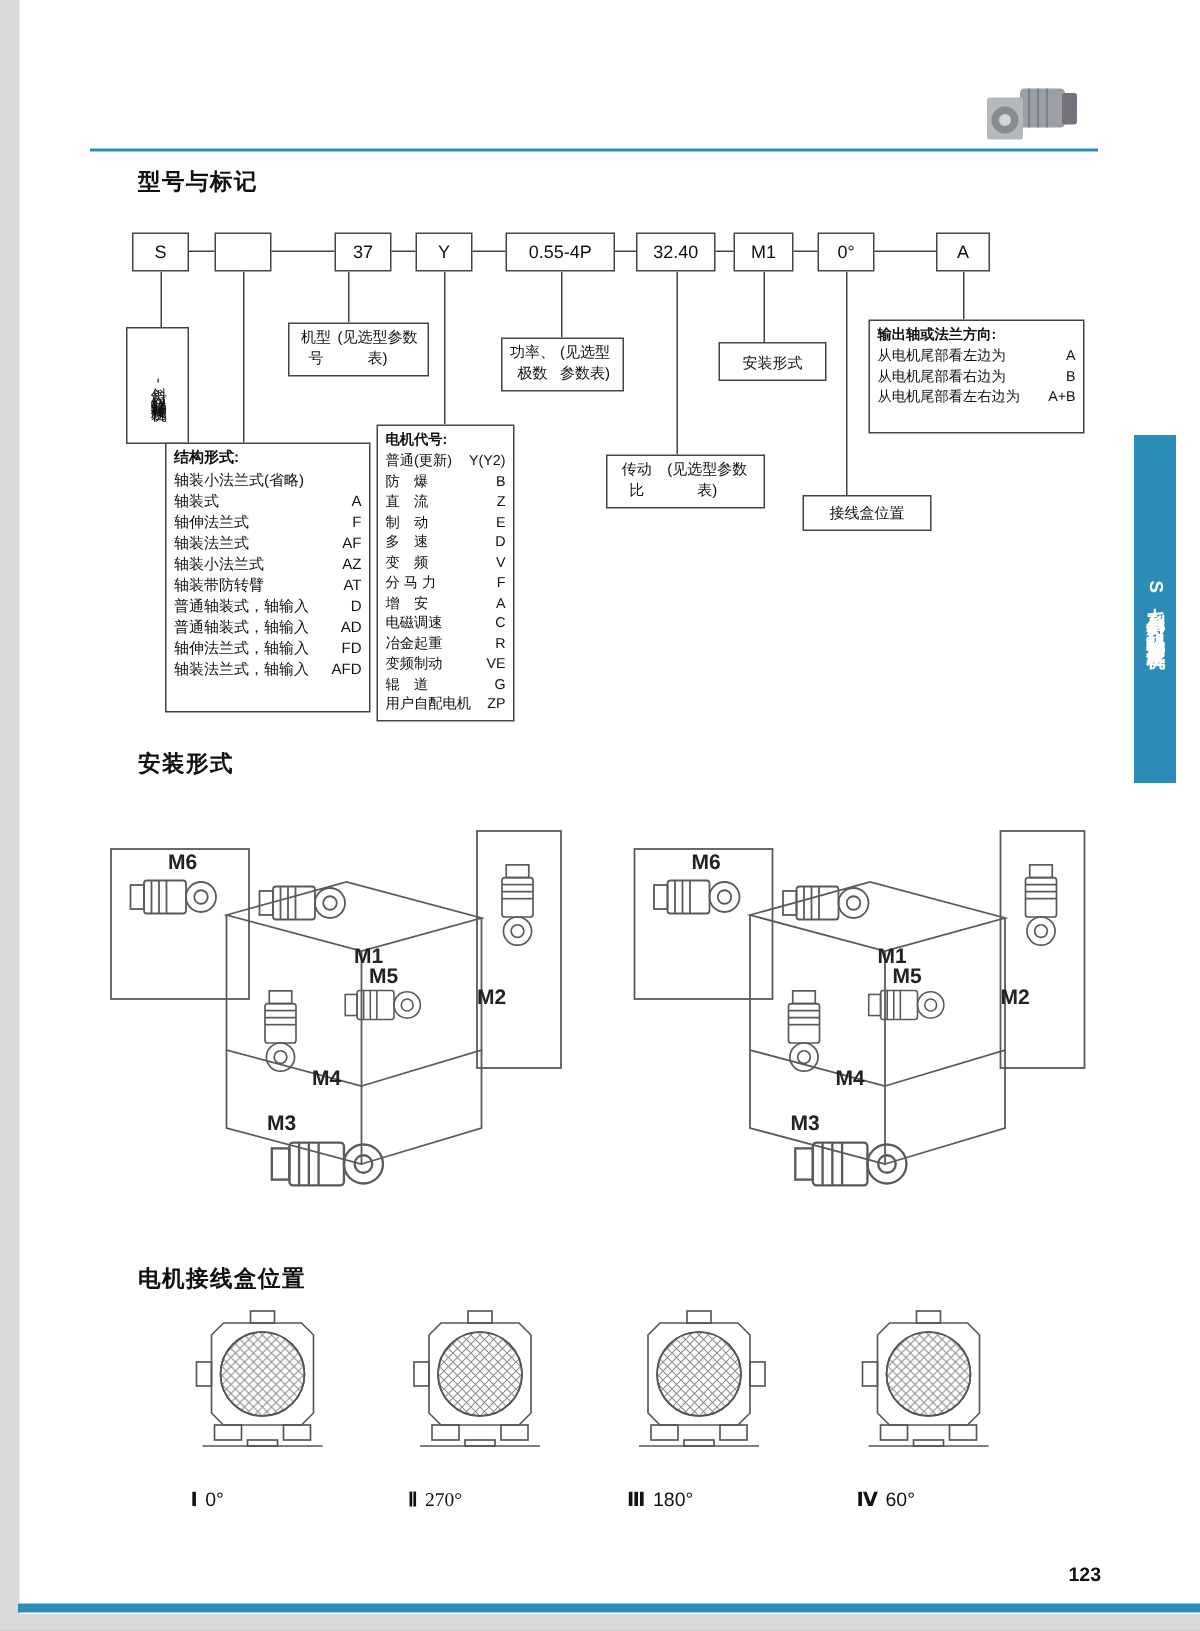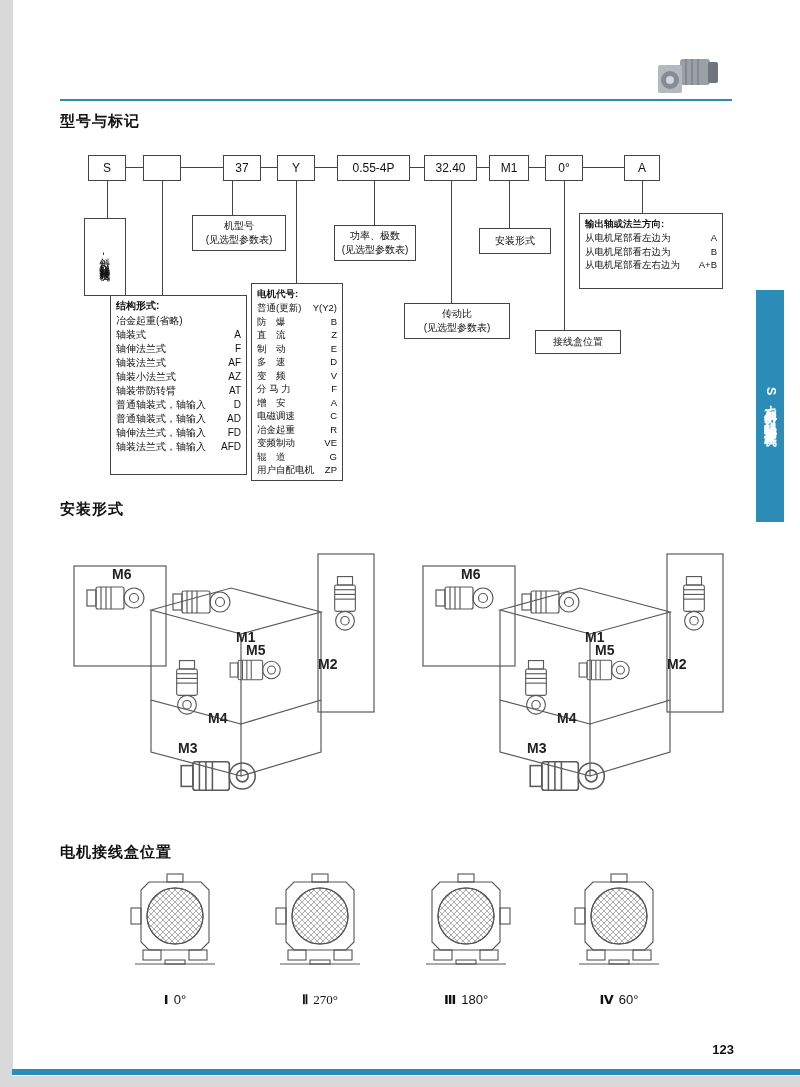--- a/index.html
+++ b/index.html
@@ -9,47 +9,47 @@
 
   .edge-left   { position:absolute; left:0; top:0; width:13px; height:1087px; background:#d9d9d9; }
   .edge-bottom { position:absolute; left:0; top:1076px; width:800px; height:11px; background:#d9d9d9; }
   .bottom-rule { position:absolute; left:12px; top:1069px; width:788px; height:6px; background:#2b8cb8; }
   .top-rule    { position:absolute; left:60px; top:99px;  width:672px; height:2px; background:#2b8cb8; }
 
   .side-tab { position:absolute; left:756px; top:290px; width:28px; height:232px; background:#2b8cb8;
               color:#fff; writing-mode:vertical-rl; font-size:12.5px; font-weight:bold; letter-spacing:2px;
               display:flex; align-items:center; justify-content:center; }
 
-  .sec-title { position:absolute; font-size:15px; font-weight:bold; letter-spacing:1px; }
+  .sec-title { position:absolute; font-size:15px; font-weight:bold; letter-spacing:1px;margin-left:32px; }
 
   
   .code-box { position:absolute; top:155px; height:26px; border:1px solid #444; background:#fff;
               display:flex; align-items:center; justify-content:center; font-size:12px; z-index:2; }
   .h-line { position:absolute; top:167px; height:1px; background:#444; z-index:1; }
   .v-line { position:absolute; width:1px; background:#444; z-index:1; }
 
   .co { position:absolute; border:1px solid #444; background:#fff; font-size:10px; line-height:1.4;
         padding:3px 5px; z-index:2; }
-  .co.center { text-align:center; display:flex; flex-direction:column; justify-content:center; }
+  .co.center { text-align:center; display:flex; flex-direction:row; justify-content:center;align-items:flex-end; }
   .co-title { font-weight:bold; margin-bottom:1px; white-space:nowrap; }
   .co .row { display:flex; justify-content:space-between; white-space:nowrap; }
   .co .row .code { margin-left:6px; }
   .co.vert { writing-mode:vertical-rl; text-align:center; display:flex; align-items:center; justify-content:center;
              font-size:10.5px; letter-spacing:1px; padding:4px 3px; }
   .co.motor { font-size:9.5px; line-height:1.42; }
 
   
   .mnt-svg { position:absolute; }
   .mnt-art { stroke:#5a5a5a; fill:none; stroke-width:1.2; }
   .mlab { position:absolute; font-size:14px; font-weight:bold; color:#222; z-index:3; }
 
   
   .jb-svg { position:absolute; }
   .jb-art { stroke:#555; fill:none; stroke-width:1.1; }
-  .jb-cap { position:absolute; top:992px; width:96px; text-align:center; font-size:13px; }
+  .jb-cap { position:absolute; top:992px; width:96px; font-size:13px; }
   .jb-cap .num { font-weight:bold; margin-right:5px; }
 
   .page-number { position:absolute; left:686px; top:1042px; width:48px; text-align:right;
                  font-size:13px; font-weight:bold; }
 
   .photo { position:absolute; left:653px; top:50px; }
 </style>
 </head>
 <body>
 
@@ -130,21 +130,21 @@
     </div>
     <div class="row">
       <span>从电机尾部看左右边为</span>
       <span class="code">A+B</span>
     </div>
   </div>
 
   <div class="co" style="left:110px;top:295px;width:137px;height:180px;">
     <div class="co-title">结构形式:</div>
     <div class="row">
-        <span>冶金起重(省略)</span>
+        <span>轴装小法兰式(省略)</span>
         <span class="code"></span>
       </div>
     <div class="row">
         <span>轴装式</span>
         <span class="code">A</span>
       </div>
     <div class="row">
         <span>轴伸法兰式</span>
         <span class="code">F</span>
       </div>

